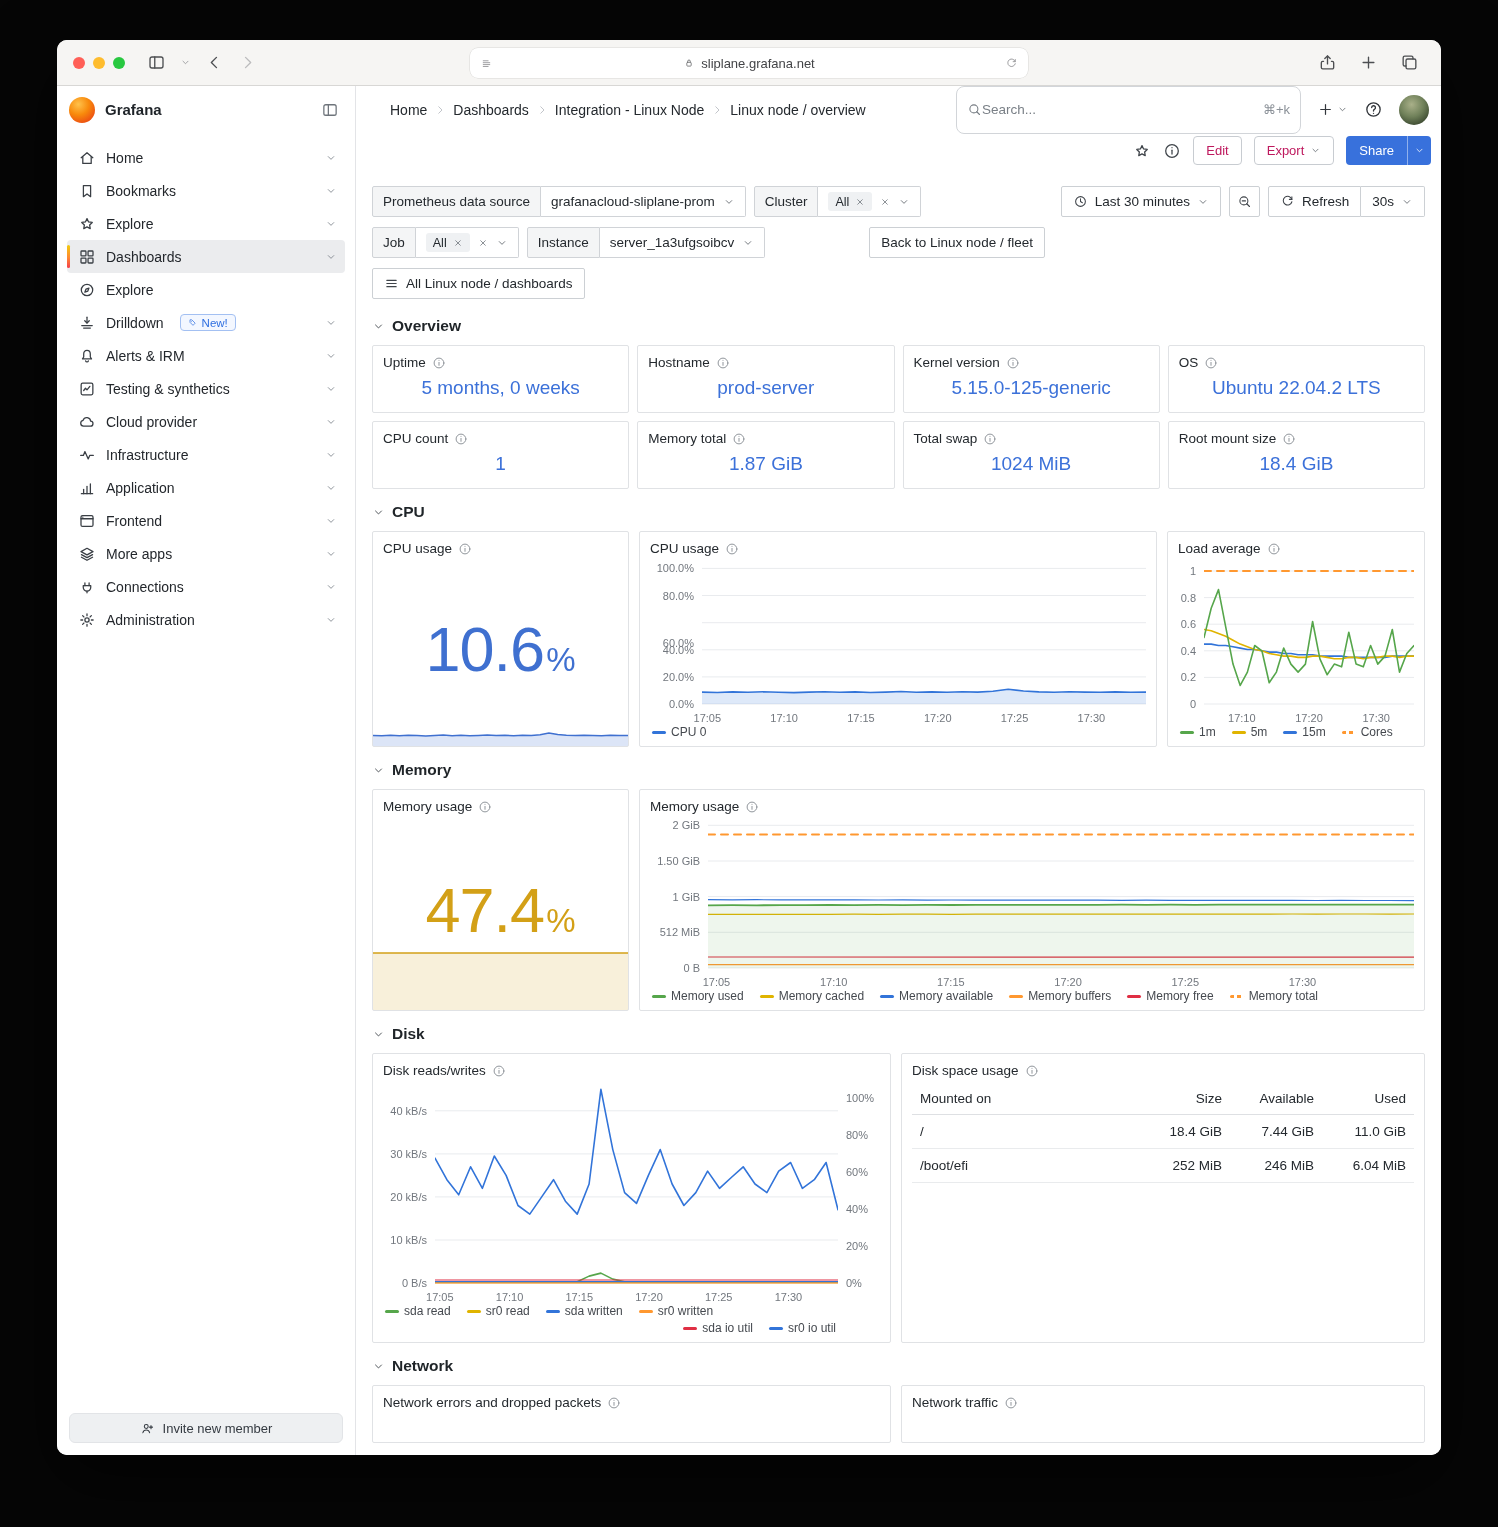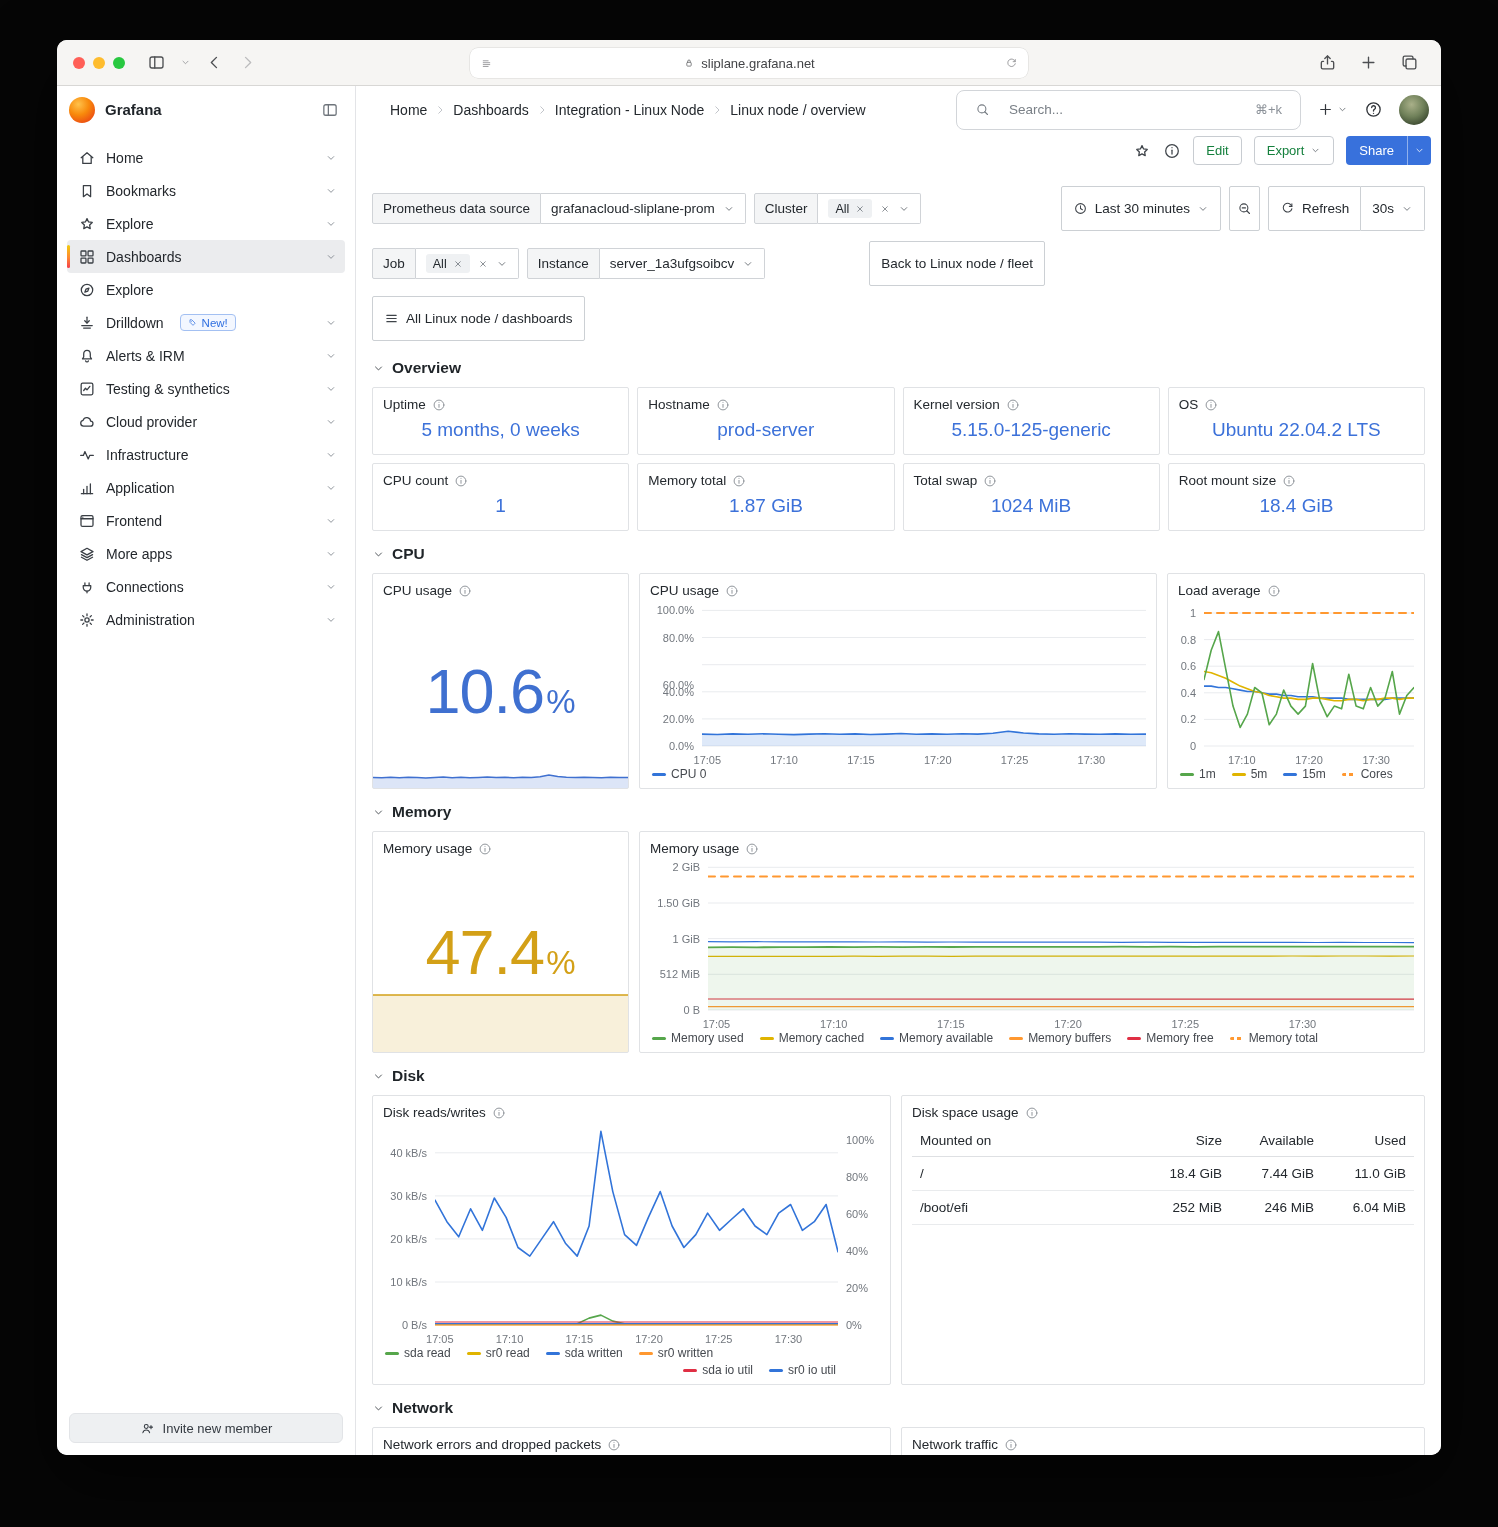--- a/index.html
+++ b/index.html
@@ -51,53 +51,53 @@
      display:flex; align-items:center; justify-content:center; gap:8px; font-size:13px; color:#343a41; font-family:inherit; }
   .inv-ic { width:15px; height:15px; color:#343a41; }
 
   .main { flex:1; min-width:0; display:flex; flex-direction:column; overflow:hidden; background:#fff; }
 
   
   .gf-header { height:47px; flex:none; display:flex; align-items:center; padding:0 12px 0 34px; }
   .crumbs { display:flex; align-items:center; gap:7px; font-size:14px; color:#24292e; }
   .crumb-sep { width:12px; height:12px; color:#b7bbc1; }
   .hdr-right { margin-left:auto; display:flex; align-items:center; gap:16px; }
-  .search { width:345px; height:40px; border:1px solid #d2d5d9; border-radius:8px; display:flex; align-items:center; gap:19px; padding:0 18px; }
+  .search { width:345px; height:48px; border:1px solid #d2d5d9; border-radius:8px; display:flex; align-items:center; gap:0; padding:0 10px; }
   .s-ic { width:15px; height:15px; color:#767c83; flex:none; }
   .search-input { flex:1; border:none; outline:none; background:transparent; font-size:13.5px; color:#24292e; font-family:inherit; min-width:0; }
   .search-input::placeholder { color:#7a8087; }
   .s-short { font-size:13px; color:#8b9198; }
   .hbtn { display:flex; align-items:center; gap:3px; color:#33373c; }
   .hbtn .p-ic { width:17px; height:17px; } .hbtn .c-ic { width:11px; height:11px; color:#5a6067; }
   .hic { width:19px; height:19px; color:#33373c; }
   .avatar { width:30px; height:30px; border-radius:50%; background:radial-gradient(circle at 42% 32%, #a9b089 0%, #70815a 45%, #3c4a31 80%, #262f1f 100%); }
 
   
   .actions { height:41px; flex:none; display:flex; align-items:center; justify-content:flex-end; gap:12px; padding:2px 10px 8px 16px; }
   .tico { width:18px; height:18px; color:#3f444a; }
   .btn-sec { height:29px; padding:0 12px; border:1px solid #c8ccd1; border-radius:4px; background:#fff; font-size:13px; font-weight:500;
-     color:#15803d; display:inline-flex; align-items:center; gap:6px; font-family:inherit;text-align:center; }
+     color:#be185d; display:inline-flex; align-items:center; gap:6px; font-family:inherit;text-align:center; }
   .chev-s { width:11px; height:11px; color:#5a6068; }
   .share-btn { display:inline-flex; height:29px; border-radius:4px; overflow:hidden; background:#3871dc; color:#fff; font-size:13px; font-weight:500; }
   .share-main { padding:0 13px; display:flex; align-items:center; }
   .share-caret { width:24px; display:flex; align-items:center; justify-content:center; border-left:1px solid rgba(255,255,255,.45); }
   .chev-w { width:11px; height:11px; color:#fff; }
 
   
   .filters { padding:12px 16px 0 16px; flex:none; }
   .f-row { display:flex; align-items:center; gap:8px; margin-bottom:10px; }
   .ctl { display:inline-flex; height:31px; }
   .seg { display:inline-flex; align-items:center; padding:0 10px; border:1px solid #d0d3d7; font-size:13.5px; color:#24292e; background:#fff; white-space:nowrap; }
   .seg.lbl { background:#f4f5f6; border-radius:2px 0 0 2px; }
   .seg.val { border-left:none; border-radius:0 2px 2px 0; gap:8px; }
   .chip { display:inline-flex; align-items:center; gap:6px; background:#eff1f3; border-radius:3px; padding:2.5px 7px; font-size:12.5px; }
   .x-ic { width:10px; height:10px; color:#5e646b; }
   .chev-ic { width:12px; height:12px; color:#5e646b; }
   .f-right { margin-left:auto; display:flex; gap:8px; }
-  .btn { height:45px; border:1px solid #ccd0d4; background:#fff; border-radius:2px; display:inline-flex; align-items:center; gap:7px;
+  .btn { height:31px; border:1px solid #ccd0d4; background:#fff; border-radius:2px; display:inline-flex; align-items:center; gap:7px;
      padding:0 11px; font-size:13.5px; color:#24292e; font-weight:500; font-family:inherit; white-space:nowrap; }
   .btn .ic { width:15px; height:15px; color:#3f444a; }
   .btn.sq { width:31px; padding:0; justify-content:center; }
   .btn-group { display:inline-flex; }
   .btn-group .btn:first-child { border-radius:2px 0 0 2px; }
   .btn-group .btn + .btn { border-left:none; border-radius:0 2px 2px 0; }
   .back-btn { margin-left:96px; }
 
   
   .dash { flex:1; min-height:0; overflow:hidden; padding:0 16px; }

